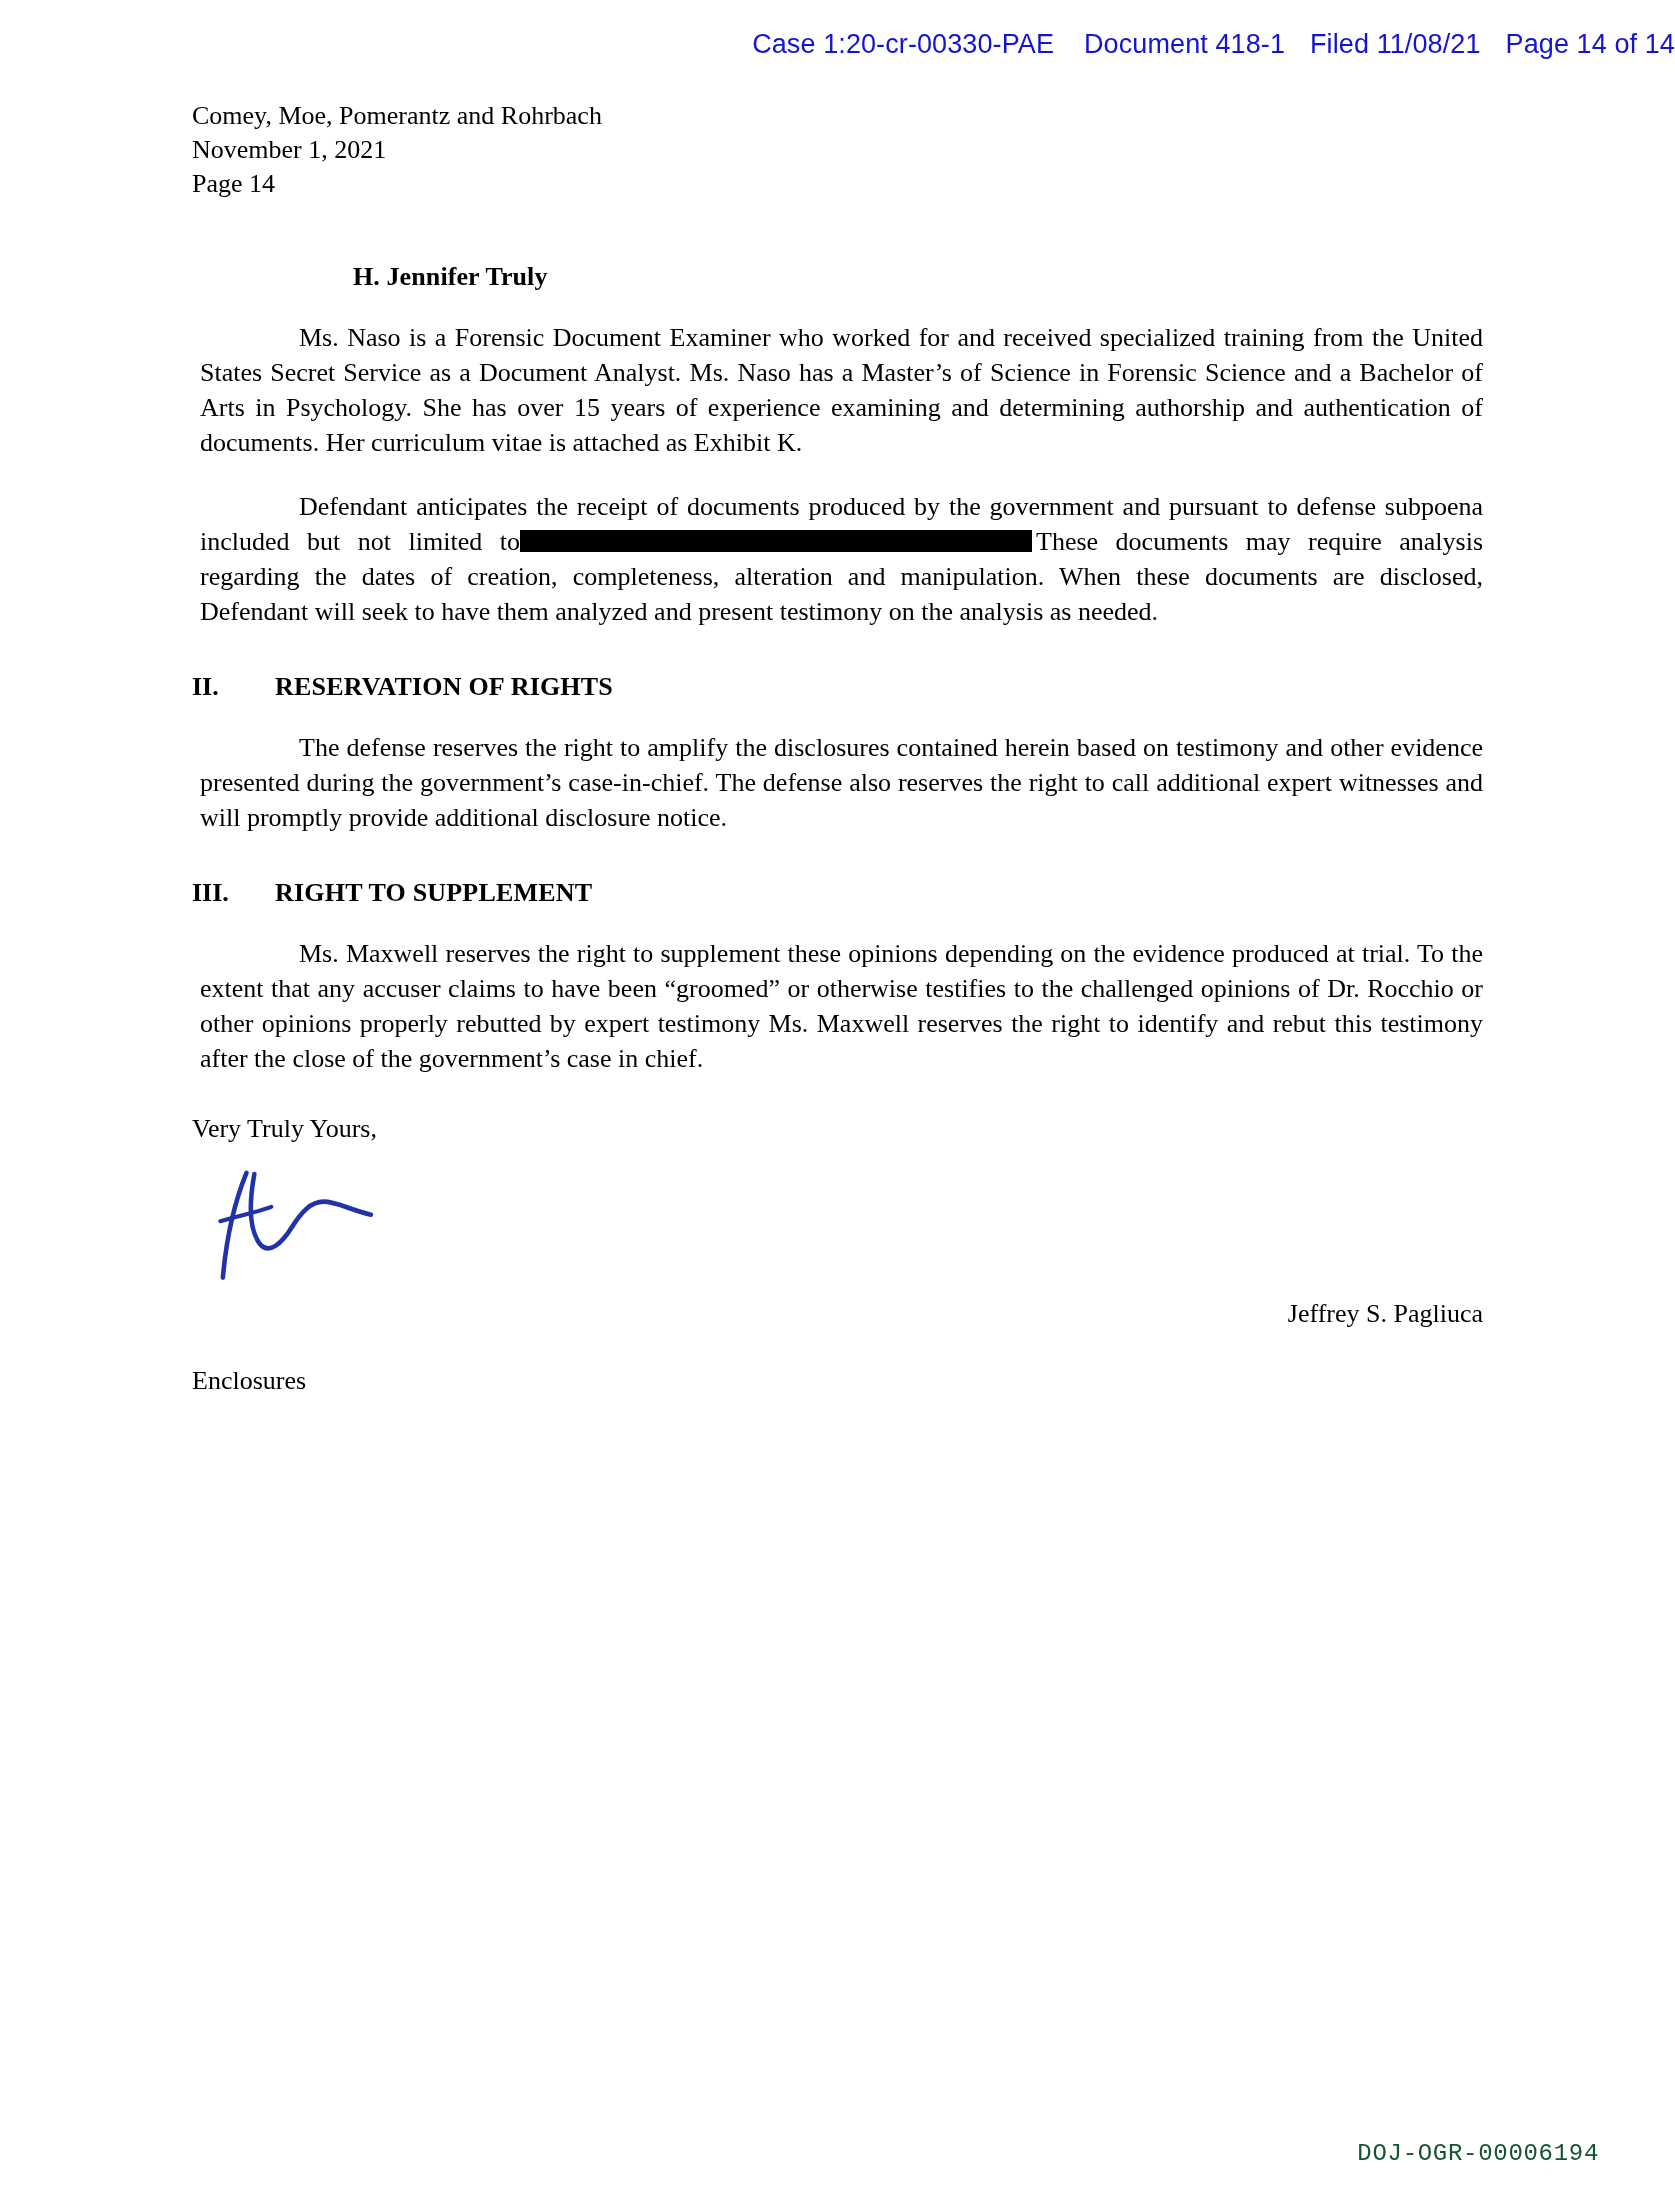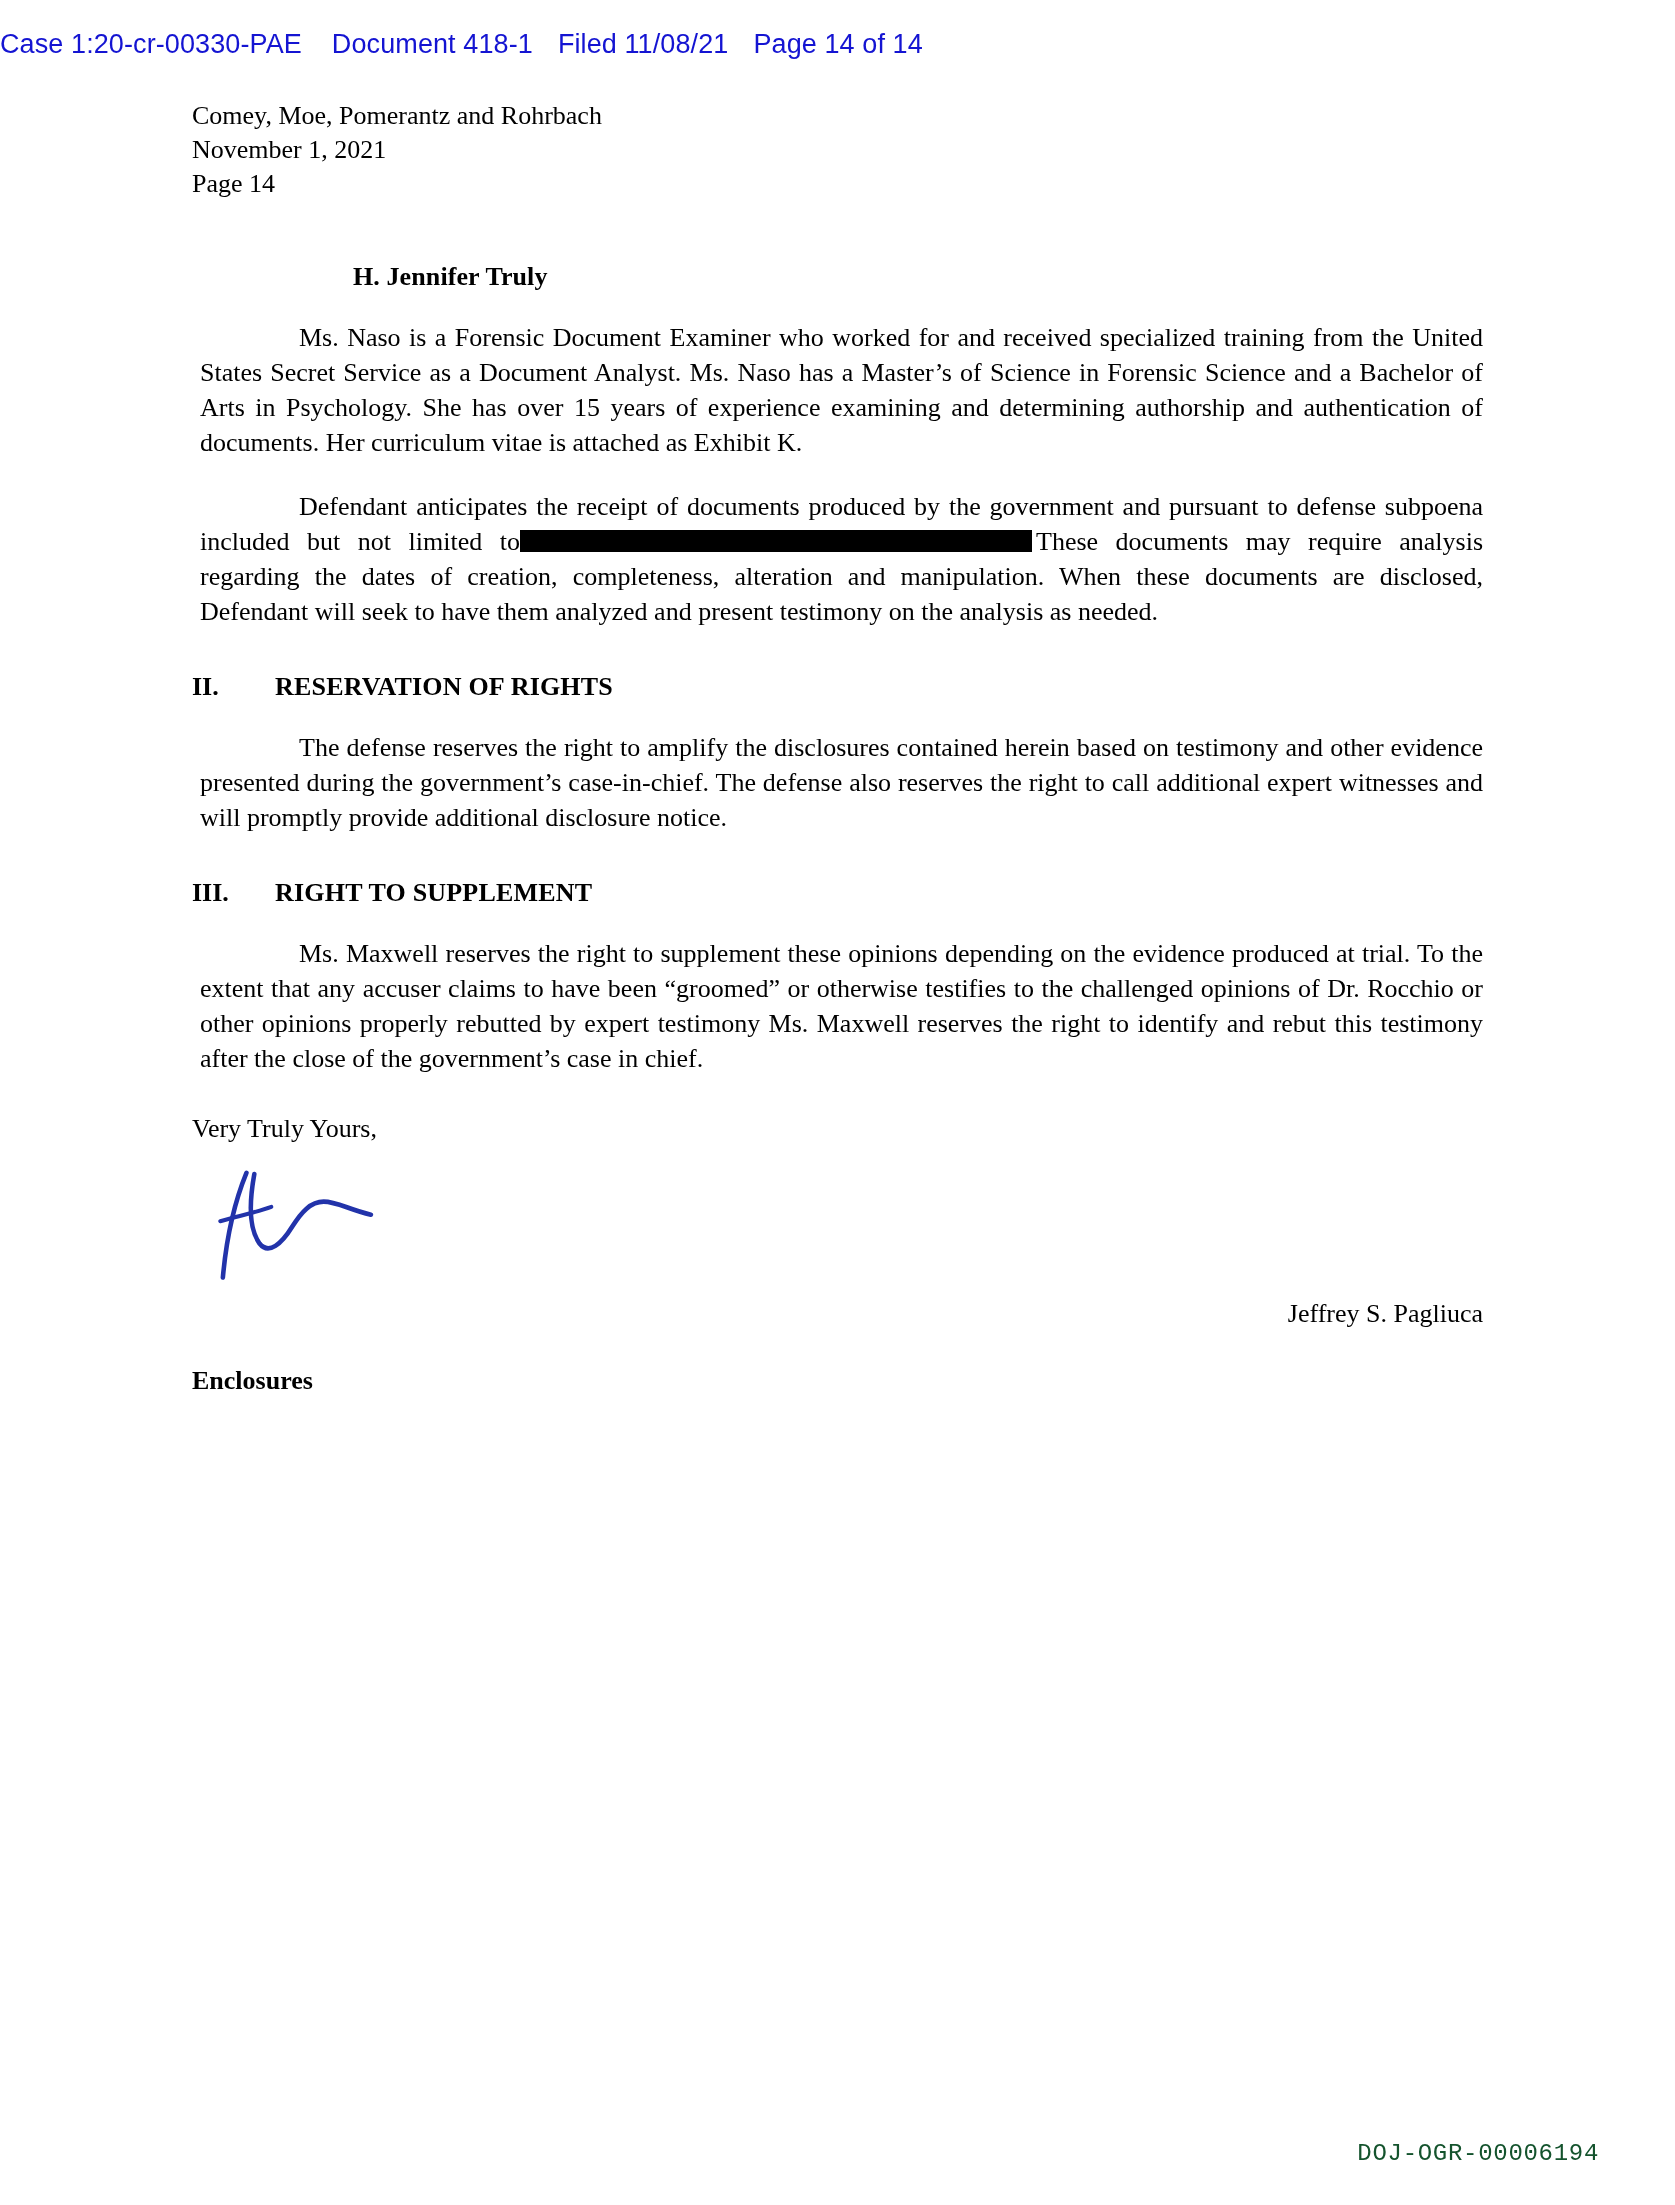--- a/index.html
+++ b/index.html
@@ -18,21 +18,21 @@
     background: #ffffff;
     box-sizing: border-box;
     overflow: hidden;
   }
   
   .ecf-header {
     position: absolute;
     top: 29px;
     left: 0;
     width: 1675px;
-    text-align: left;
+    text-align: right;
     font-family: "Liberation Sans", sans-serif;
     font-size: 27px;
     color: #1414d2;
     letter-spacing: 0.1px;
     white-space: nowrap;
   }
   .ecf-header span {
     display: inline-block;
   }
   .ecf-gap-lg { width: 30px; display: inline-block; }
@@ -99,21 +99,20 @@
   }
 
   .sig-name {
     font-size: 26px;
     margin-top: 0;
     text-align: right;
   }
   .enclosures {
     font-size: 26px;
     margin-top: 37px;
-    font-weight: bold;
   }
 
   .redaction {
     display: inline-block;
     background: #000000;
     height: 22.3px;
     width: 512px;
     vertical-align: -2px;
     margin: 0 4px 0 0;
   }

